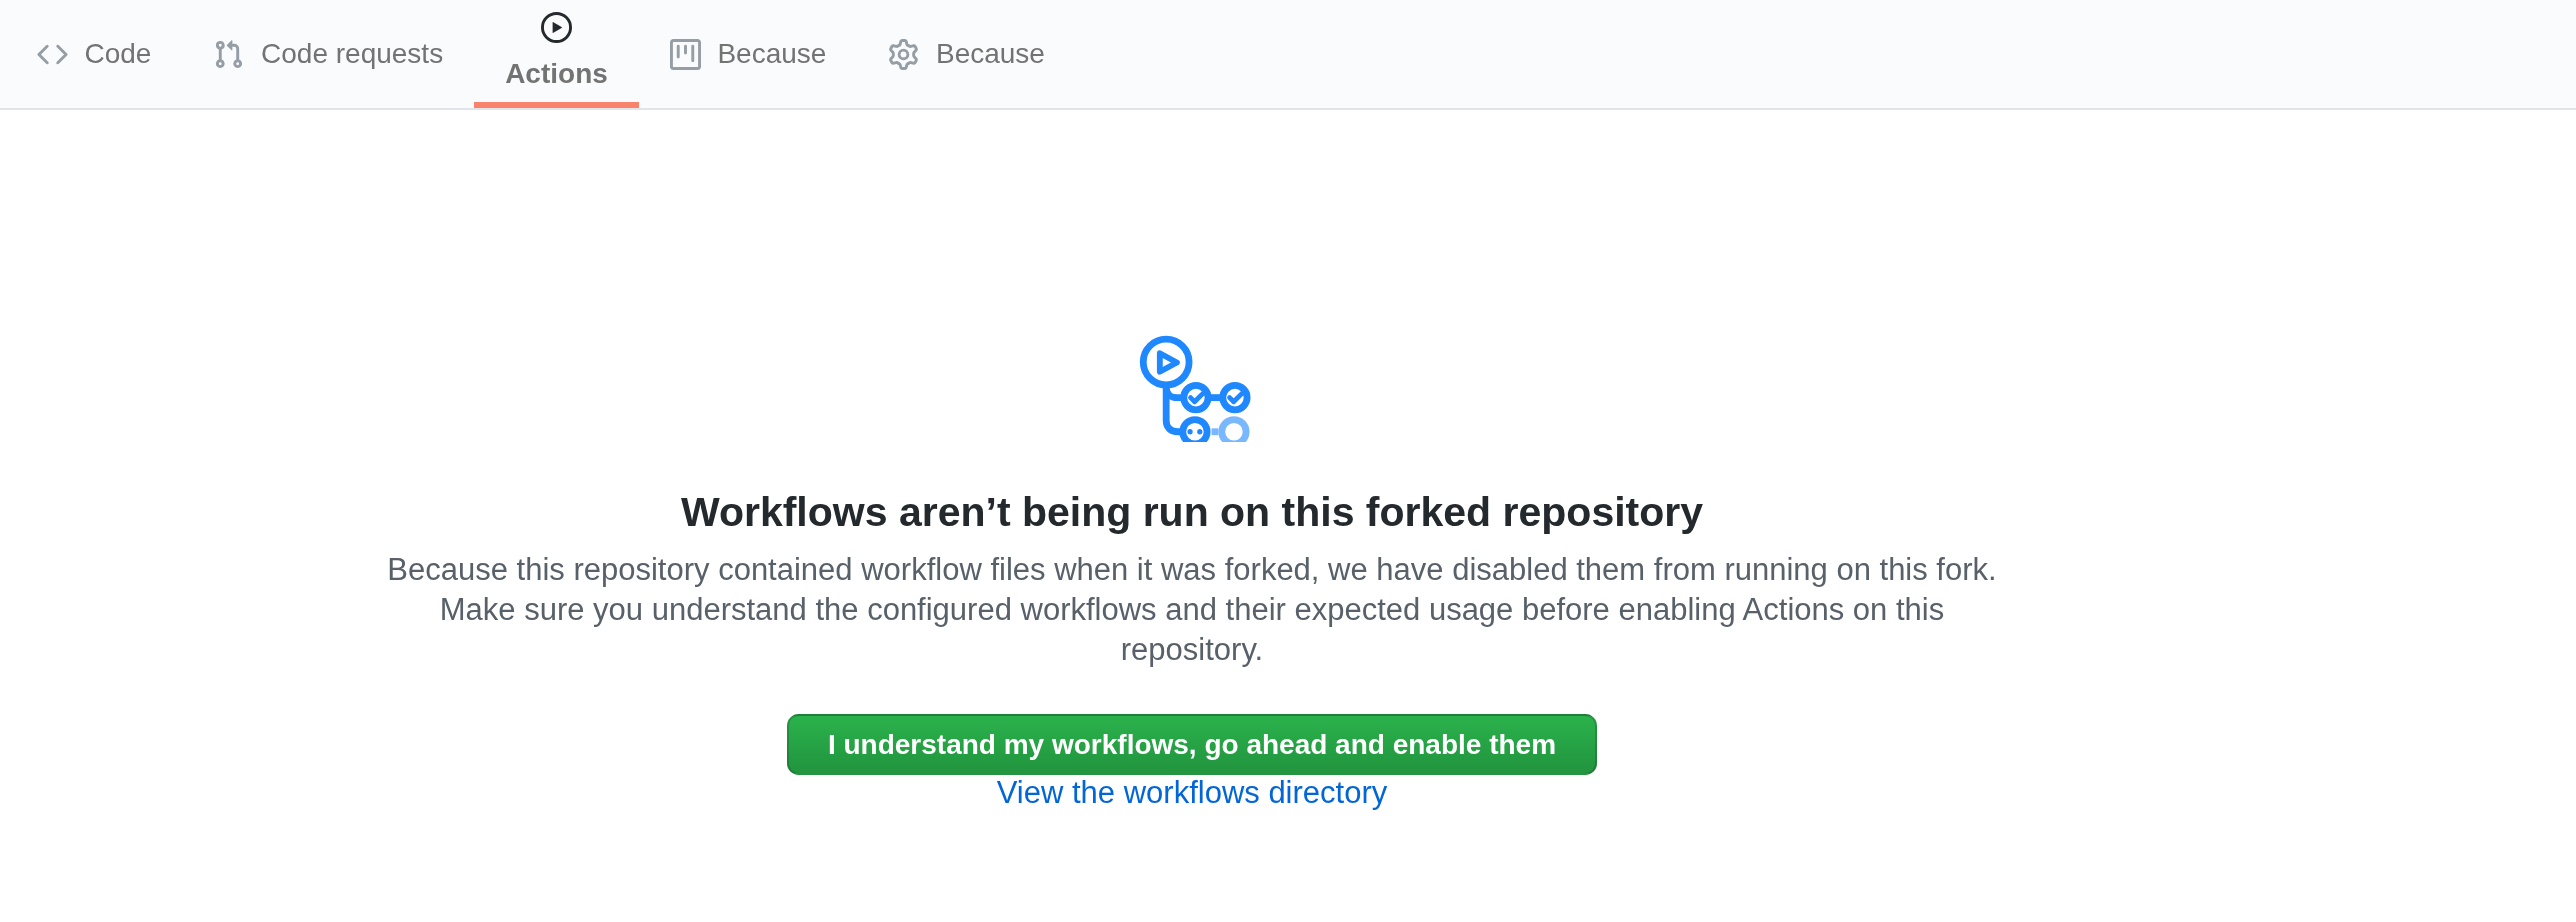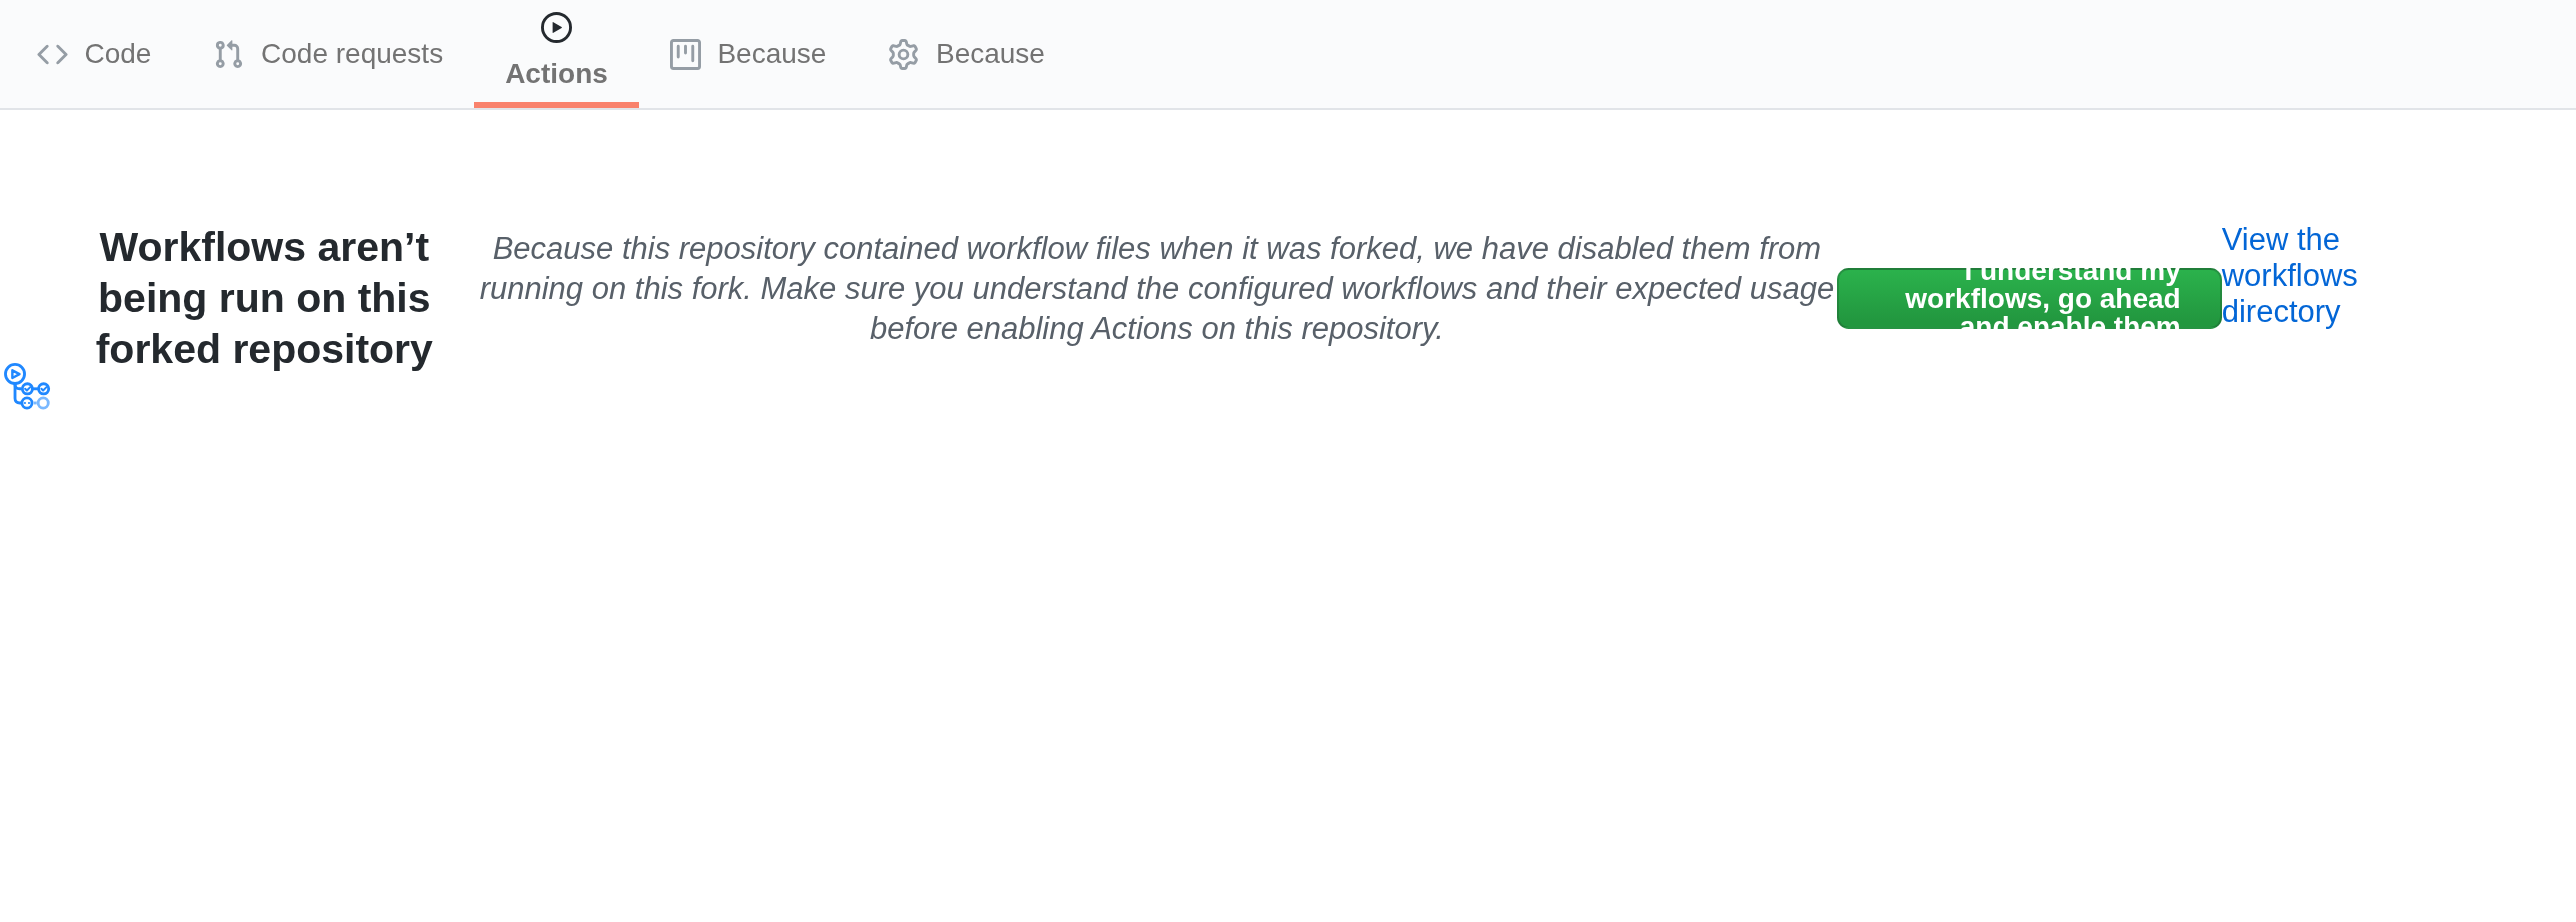--- a/index.html
+++ b/index.html
@@ -44,40 +44,39 @@
     position: absolute;
     left: 0; right: 0; bottom: 0;
     height: 5.9px;
     background: #f9826c;
   }
 
   
   .main {
     width: 2384px;          
     display: flex;
-    flex-direction: row;
+    flex-direction: column;
     align-items: center;
   }
   .workflow-icon { margin-top: 213px; display: block; }
   .blankslate-heading {
     margin-top: 45px;
     font-size: 41px;
     line-height: 1.25;
     font-weight: bold;
     color: #24292e;
     text-align: center;
   }
   .blankslate-desc {
-    margin-top: 26px;
+    margin-top: 12px;
     max-width: 1622px;
     font-size: 31px;
     line-height: 1.28;
     color: #586069;
     text-align: center;
-    font-style: italic;
   }
   .enable-btn {
     margin-top: 45px;
     height: 61px;
     padding: 0 39px;
     border: 2px solid rgba(27, 31, 35, 0.2);
     border-radius: 11.7px;
     background: linear-gradient(-180deg, #2bb24c 0%, #22973f 90%);
     color: #ffffff;
     font-family: "Liberation Sans", sans-serif;

